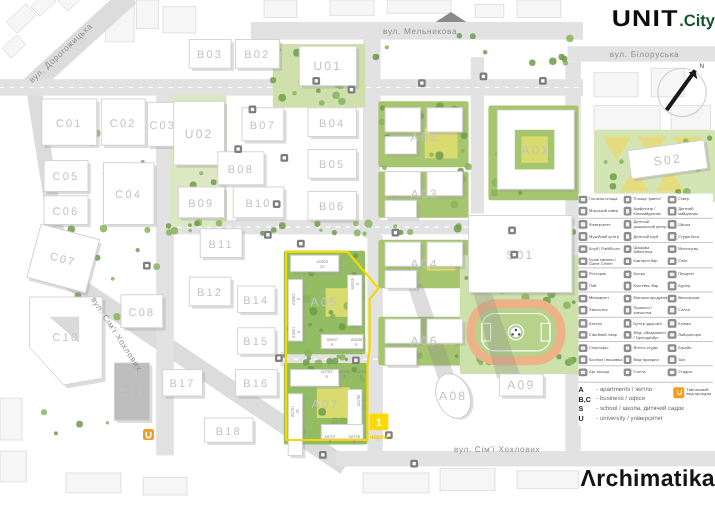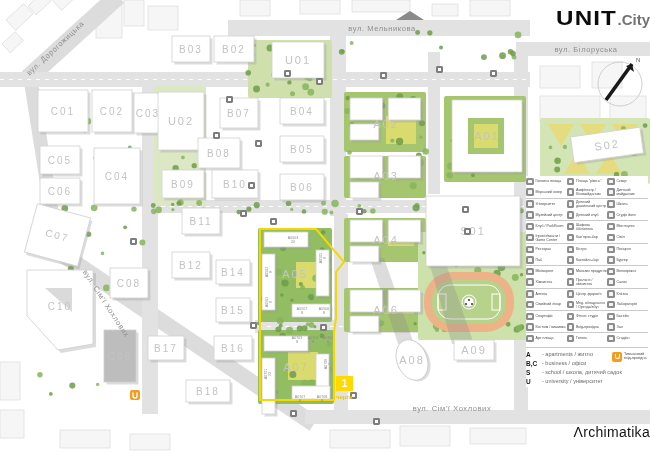--- a/index.html
+++ b/index.html
@@ -6,23 +6,23 @@
   #canvas{position:relative;width:650px;height:459px;background:#ffffff;overflow:hidden;
           font-family:"Liberation Sans",sans-serif;}
   #mapsvg{position:absolute;left:0;top:0;}
   .bldg-label{fill:#c3c3c3;letter-spacing:2px;font-family:"Liberation Sans",sans-serif;}
   .street-label{fill:#8f8f8f;font-size:7.5px;letter-spacing:.6px;font-family:"Liberation Sans",sans-serif;}
   .tag-label{fill:#8a8a8a;font-size:3.6px;font-family:"Liberation Sans",sans-serif;}
   
   #unit-logo{position:absolute;left:517px;top:6px;width:133px;text-align:right;white-space:nowrap;}
   #unit-logo .u{font-size:21px;font-weight:900;color:#0c0c0c;letter-spacing:1px;
                 display:inline-block;transform:scaleX(1.15);transform-origin:right;}
-  #unit-logo .c{font-size:15px;font-weight:700;color:#737373;}
+  #unit-logo .c{font-size:15px;font-weight:700;color:#14532d;}
   #archi-logo{position:absolute;left:498px;top:424px;width:152px;text-align:right;
-              font-size:14px;font-weight:400;color:#141414;letter-spacing:.3px;}
+              font-size:21px;font-weight:700;color:#141414;letter-spacing:.3px;}
   
   #legend{position:absolute;left:526px;top:176px;width:122px;background:#ffffff;}
   .lrow{display:flex;align-items:flex-start;padding:1.5px 0;}
   .lrow.sep{border-top:1px solid #c9c9c9;}
   .lcell{display:flex;width:40.5px;align-items:center;}
   .licon{flex:0 0 7.5px;width:7.5px;height:7.5px;background:#8d8d8d;border-radius:1.5px;
          position:relative;margin-right:2px;}
   .licon::after{content:"";position:absolute;left:2px;top:2px;right:2px;bottom:2px;
                 background:rgba(255,255,255,.9);border-radius:.5px;}
   .ltext{font-size:3.6px;line-height:1.12;color:#4a4a4a;}

